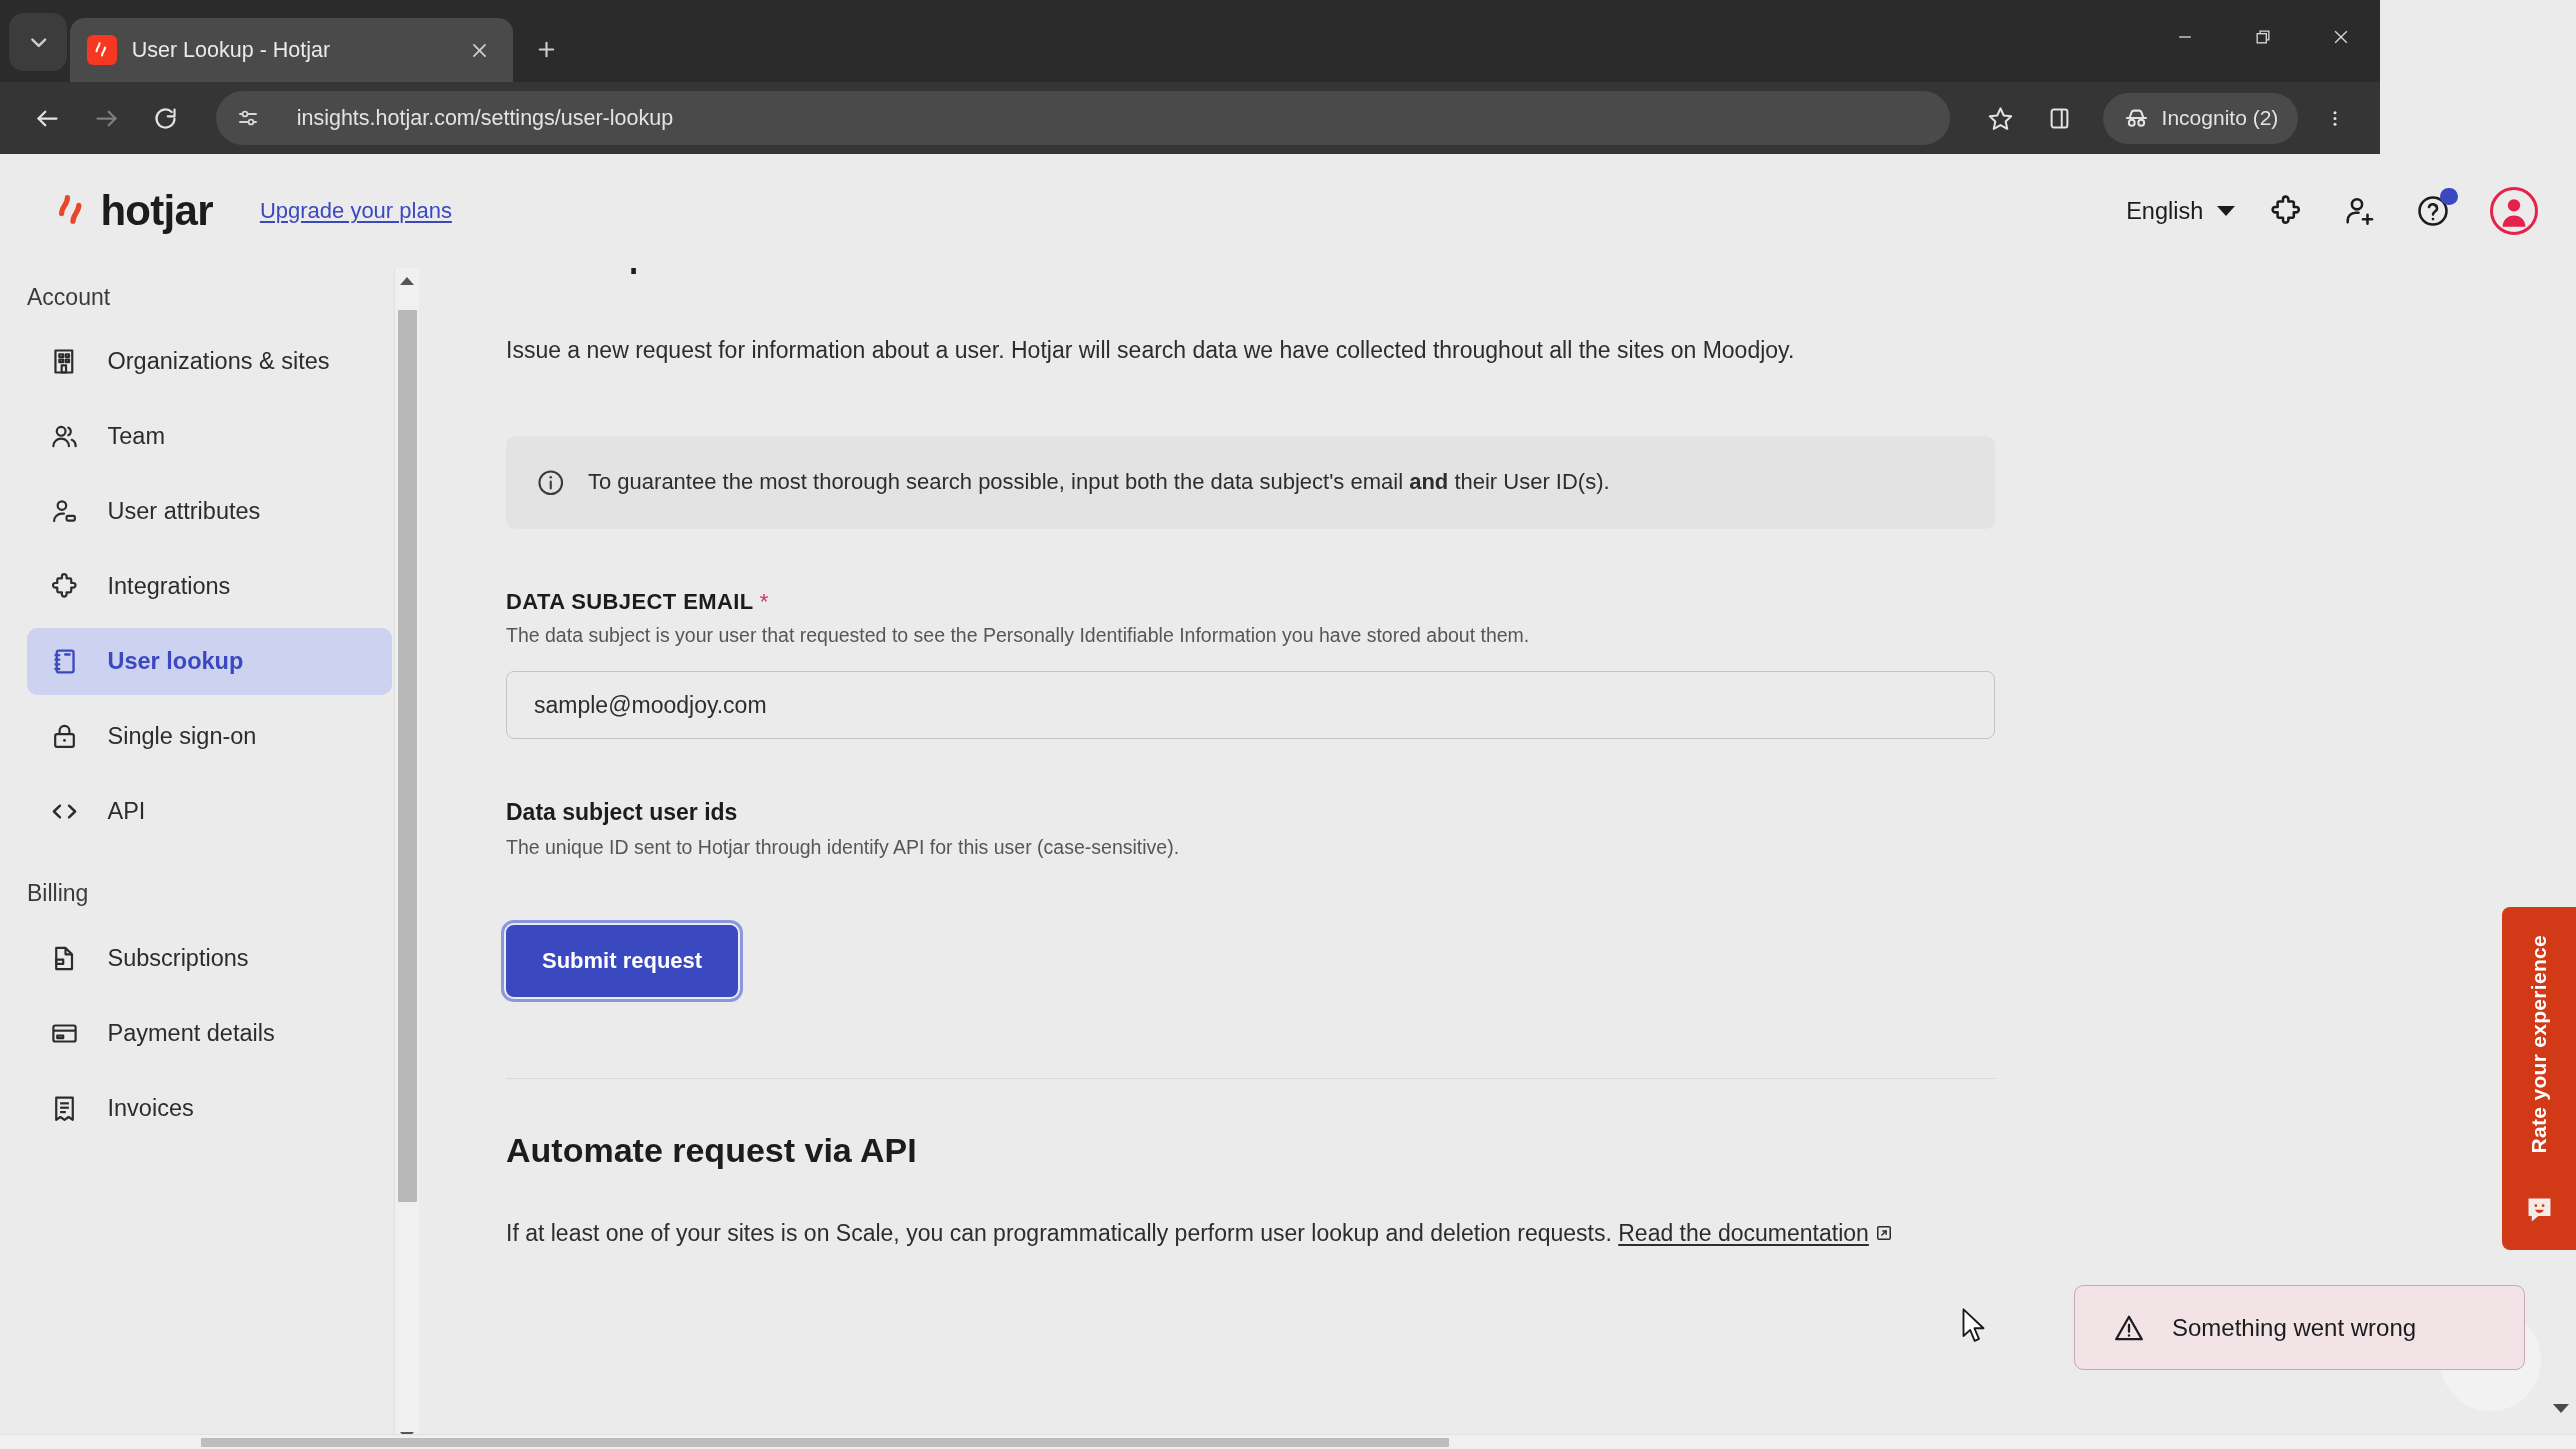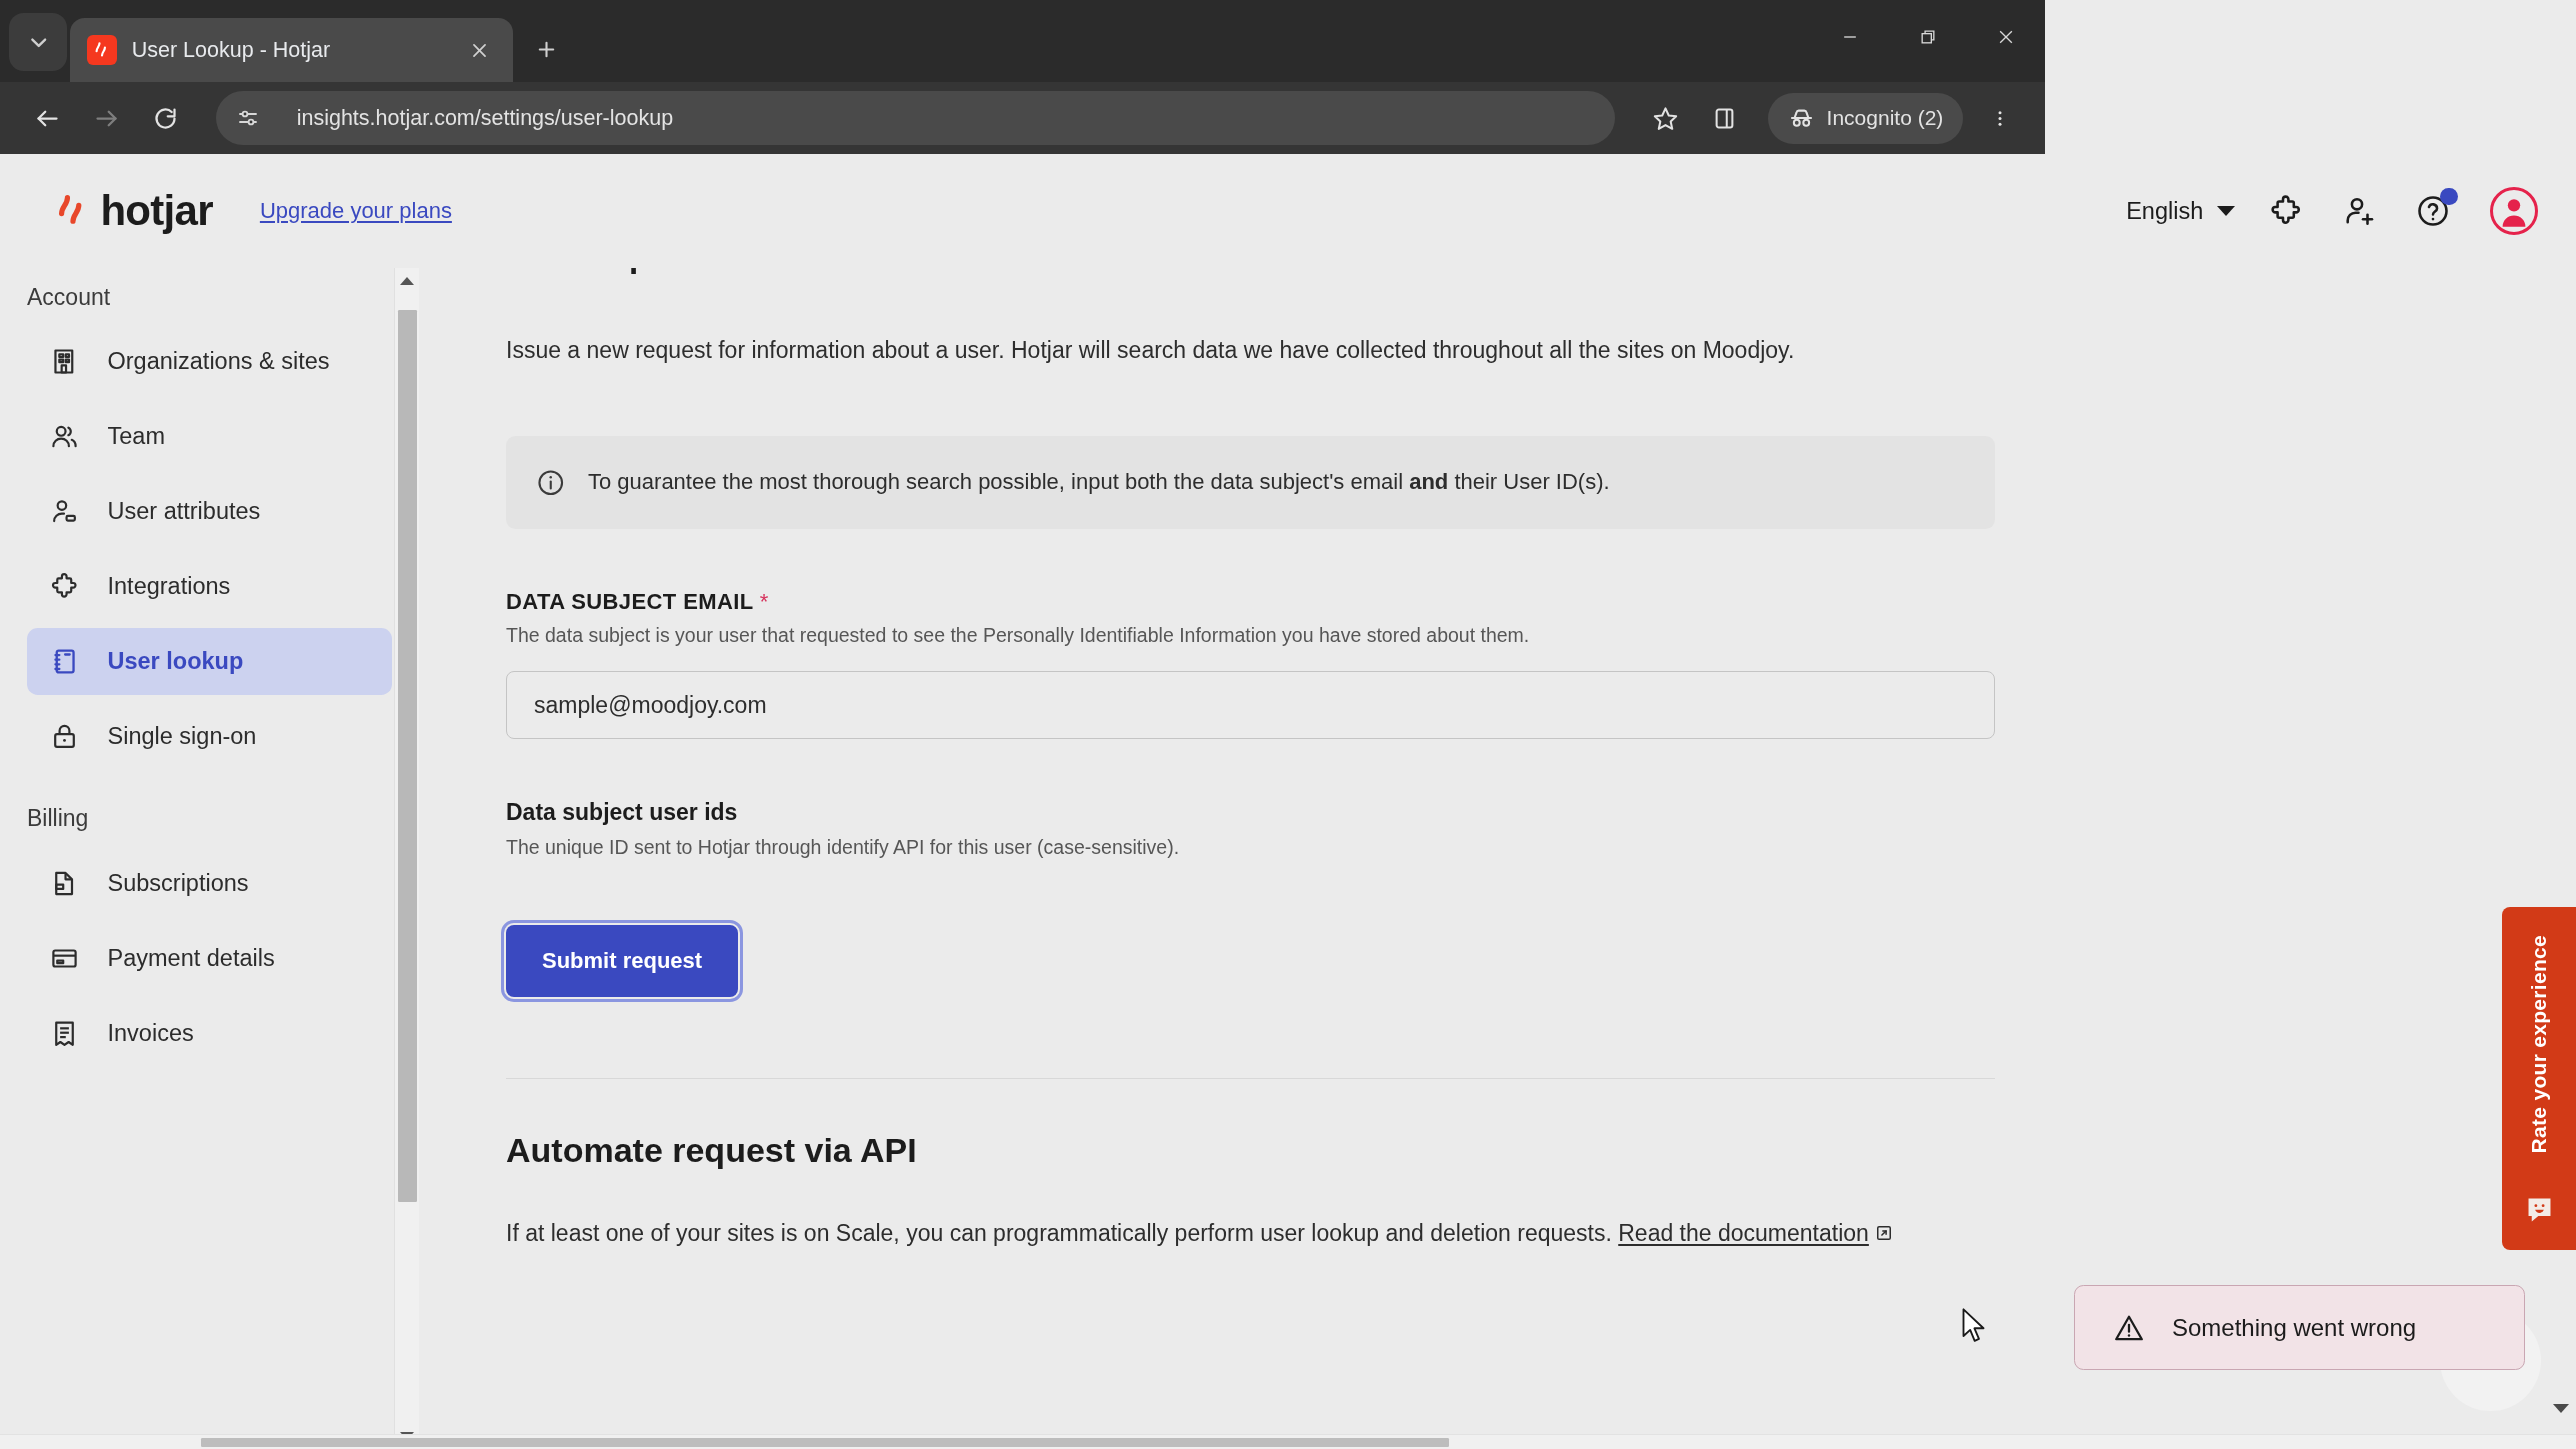--- a/index.html
+++ b/index.html
@@ -4,21 +4,21 @@
 <style>
   * { box-sizing: border-box; margin: 0; padding: 0; }
   html, body {
     width: 2576px; height: 1449px;
     overflow: hidden;
     font-family: "Liberation Sans", sans-serif;
     background: #ebebeb;
   }
 
   
-  #browser-chrome { background: #2b2b2b; width: 2045px; }
+  #browser-chrome { background: #2b2b2b; width: 2380px; }
 
   #tabstrip {
     height: 82px;
     display: flex;
     align-items: flex-end;
     padding-left: 6.7px;
     position: relative;
   }
   #tab-list-btn {
     width: 58px; height: 58px;
@@ -770,20 +770,29 @@
         <span class="side-icon">
           <svg viewBox="0 0 24 24" fill="none" stroke="#2c2c2c" stroke-width="1.7" stroke-linejoin="round">
               <rect x="4.8" y="10.2" width="14.4" height="9.8" rx="1.4"></rect>
               <path d="M8.2 10.2V7.6a3.8 3.8 0 0 1 7.6 0v2.6"></path>
               <circle cx="12" cy="15" r="1.1" fill="#2c2c2c" stroke="none"></circle>
             </svg>
         </span>
         <span class="side-label">Single sign-on</span>
       </div>
 
+      <div class="side-item">
+        <span class="side-icon">
+          <svg viewBox="0 0 24 24" fill="none" stroke="#2c2c2c" stroke-width="1.9" stroke-linecap="round" stroke-linejoin="round">
+              <polyline points="8.5 7.5 3.8 12 8.5 16.5"></polyline>
+              <polyline points="15.5 7.5 20.2 12 15.5 16.5"></polyline>
+            </svg>
+        </span>
+        <span class="side-label">API</span>
+      </div>
 
       <div class="side-section-title billing">Billing</div>
 
       <div class="side-item">
         <span class="side-icon">
           <svg viewBox="0 0 24 24" fill="none" stroke="#2c2c2c" stroke-width="1.7" stroke-linejoin="round">
               <path d="M5.6 3.8h7.2l5 5v11.4H5.6z"></path>
               <polyline points="12.8 3.8 12.8 8.8 17.8 8.8"></polyline>
               <rect x="5.6" y="12.8" width="5.4" height="3.4"></rect>
             </svg>

